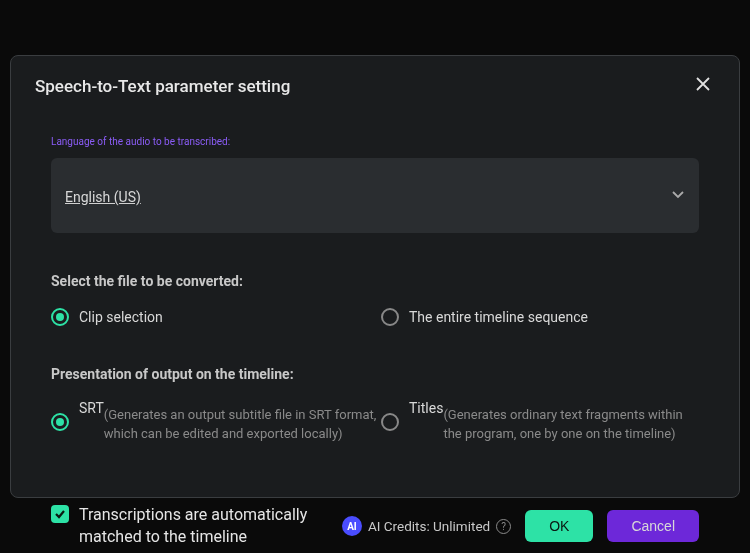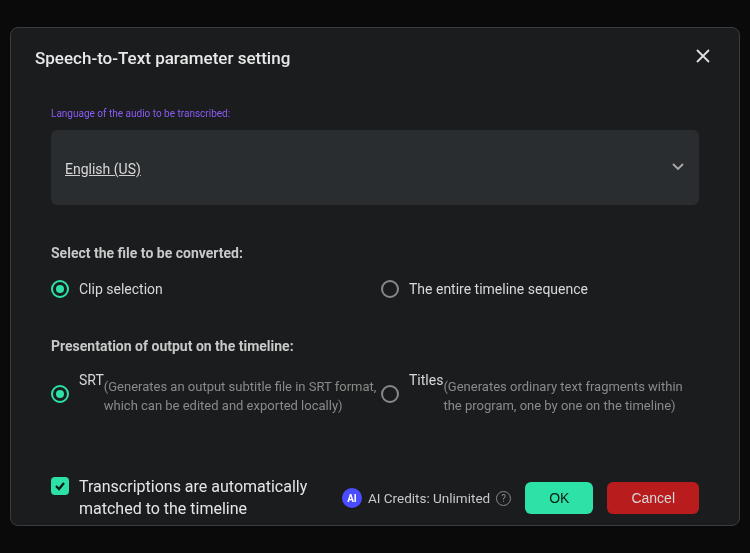--- a/index.html
+++ b/index.html
@@ -8,21 +8,21 @@
       font-family: -apple-system, BlinkMacSystemFont, "Segoe UI", Roboto, Arial, sans-serif;
       width: 750px;
       height: 553px;
       overflow: hidden;
       display: flex;
       align-items: center;
       justify-content: center;
     }
     .dialog {
       width: 730px;
-      height: 499px;
+      height: 443px;
       background: #1a1c1e;
       border: 1px solid #3a3d40;
       border-radius: 8px;
       color: #d0d0d0;
       position: relative;
       padding: 0;
     }
     .header {
       display: flex;
       justify-content: space-between;
@@ -199,21 +199,21 @@
       font-size: 14px;
       cursor: pointer;
       border: none;
     }
     .btn-ok {
       background: #2de2a6;
       color: #0a1a12;
       font-weight: 500;
     }
     .btn-cancel {
-      background: #b91c1c;
+      background: #6d28d9;
       color: #d8d8d8;
     }
   </style>
 </head>
 <body>
 
 <div class="dialog">
   <div class="header">
     <div class="title">Speech-to-Text parameter setting</div>
     <div class="close-btn">

